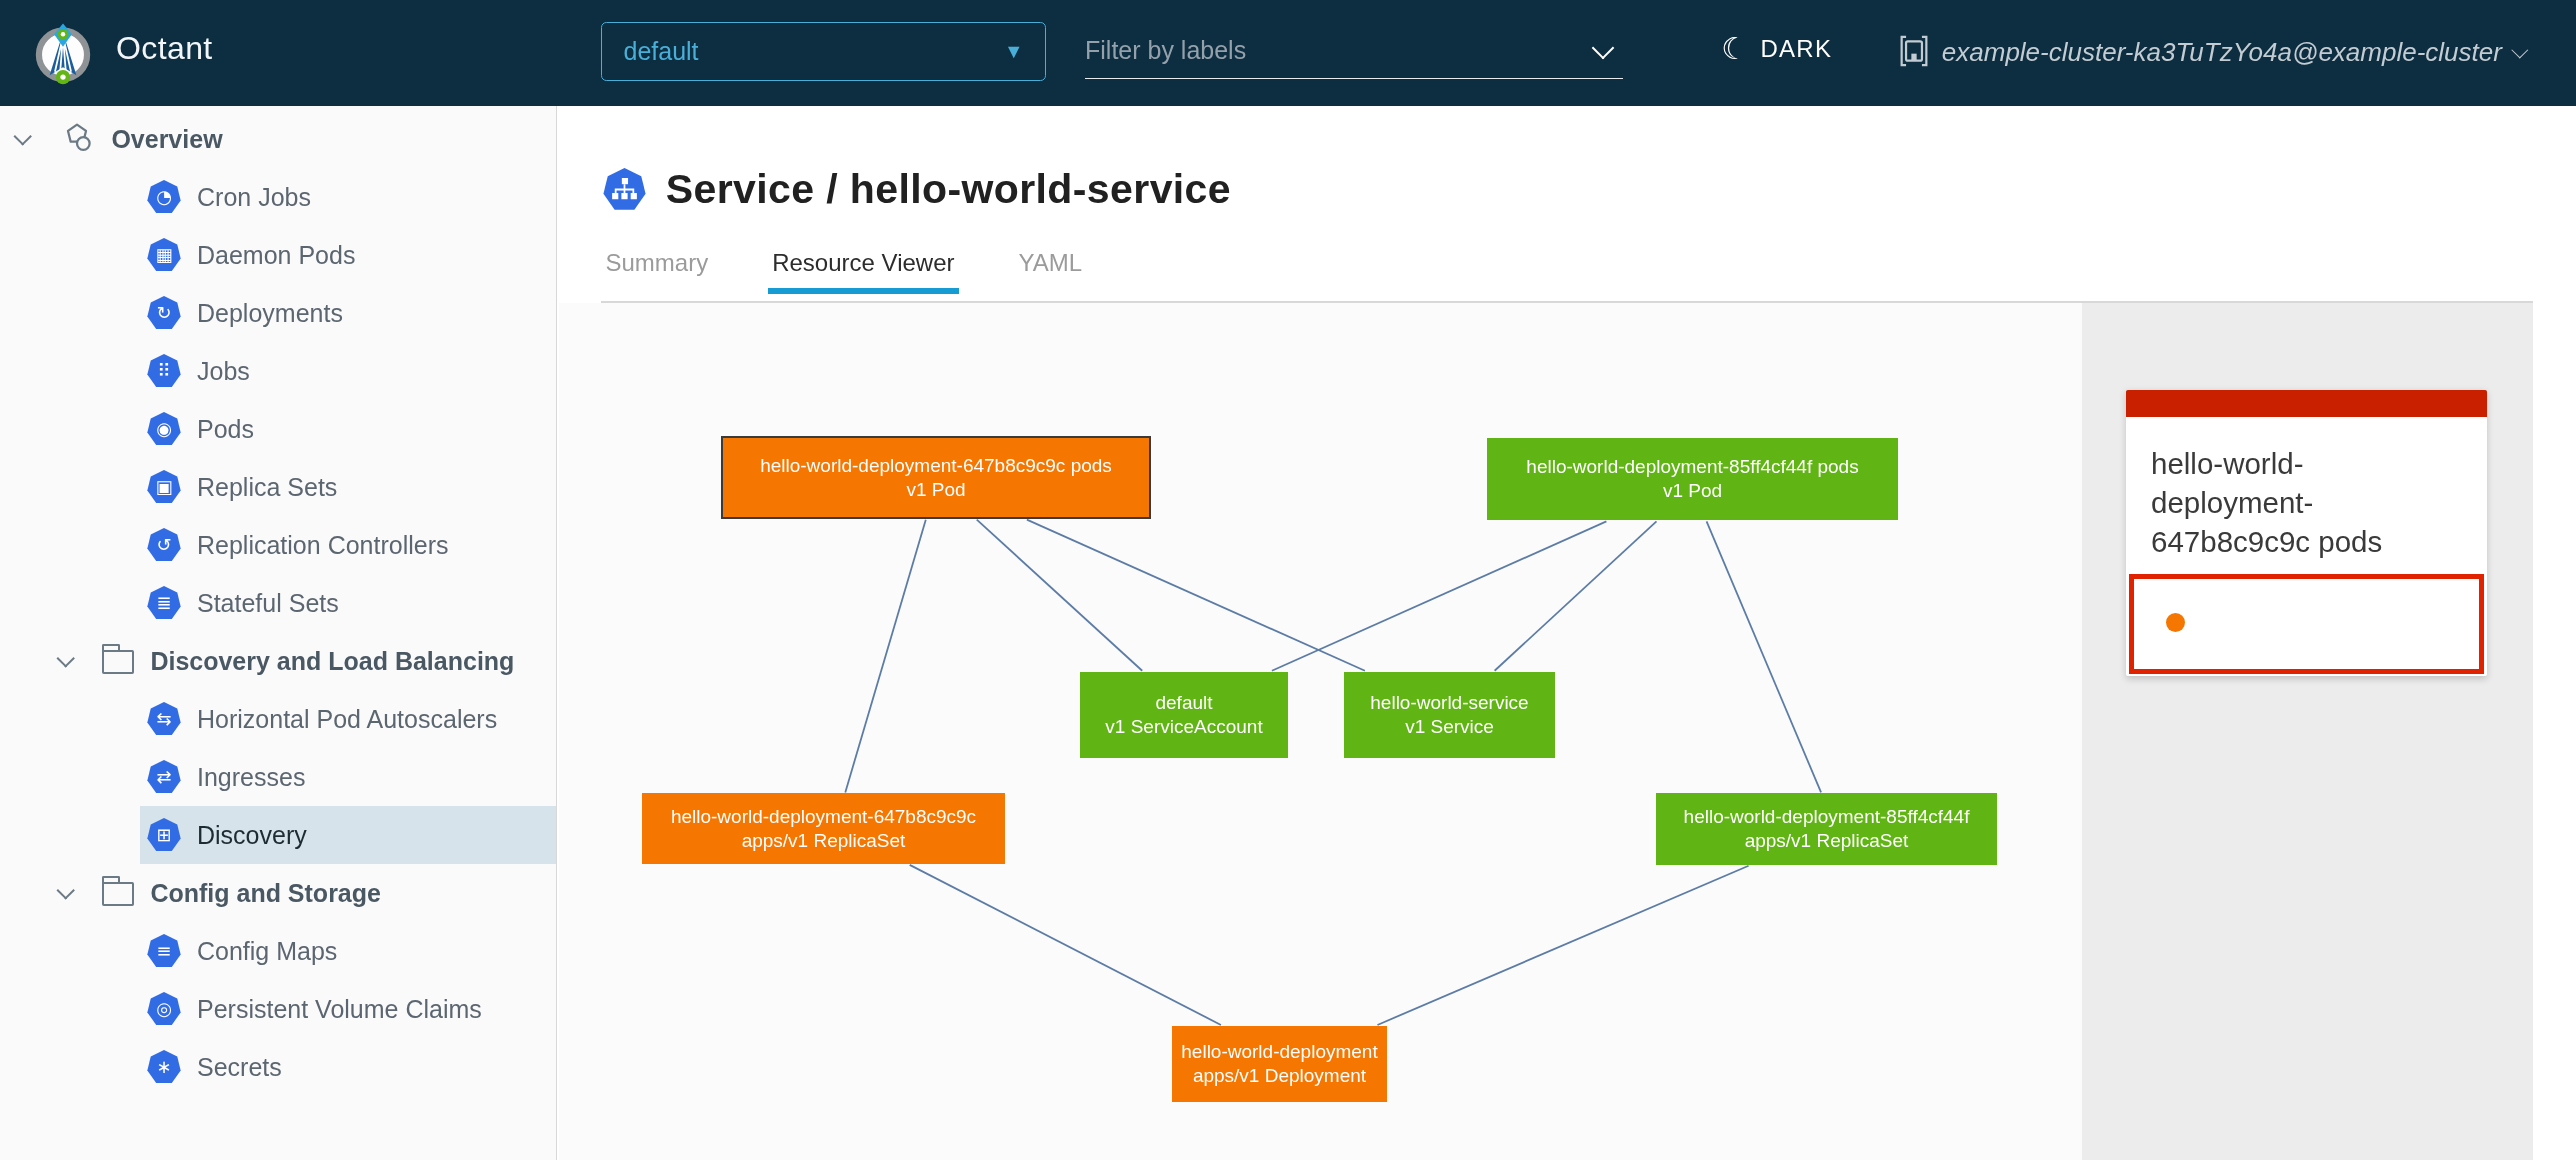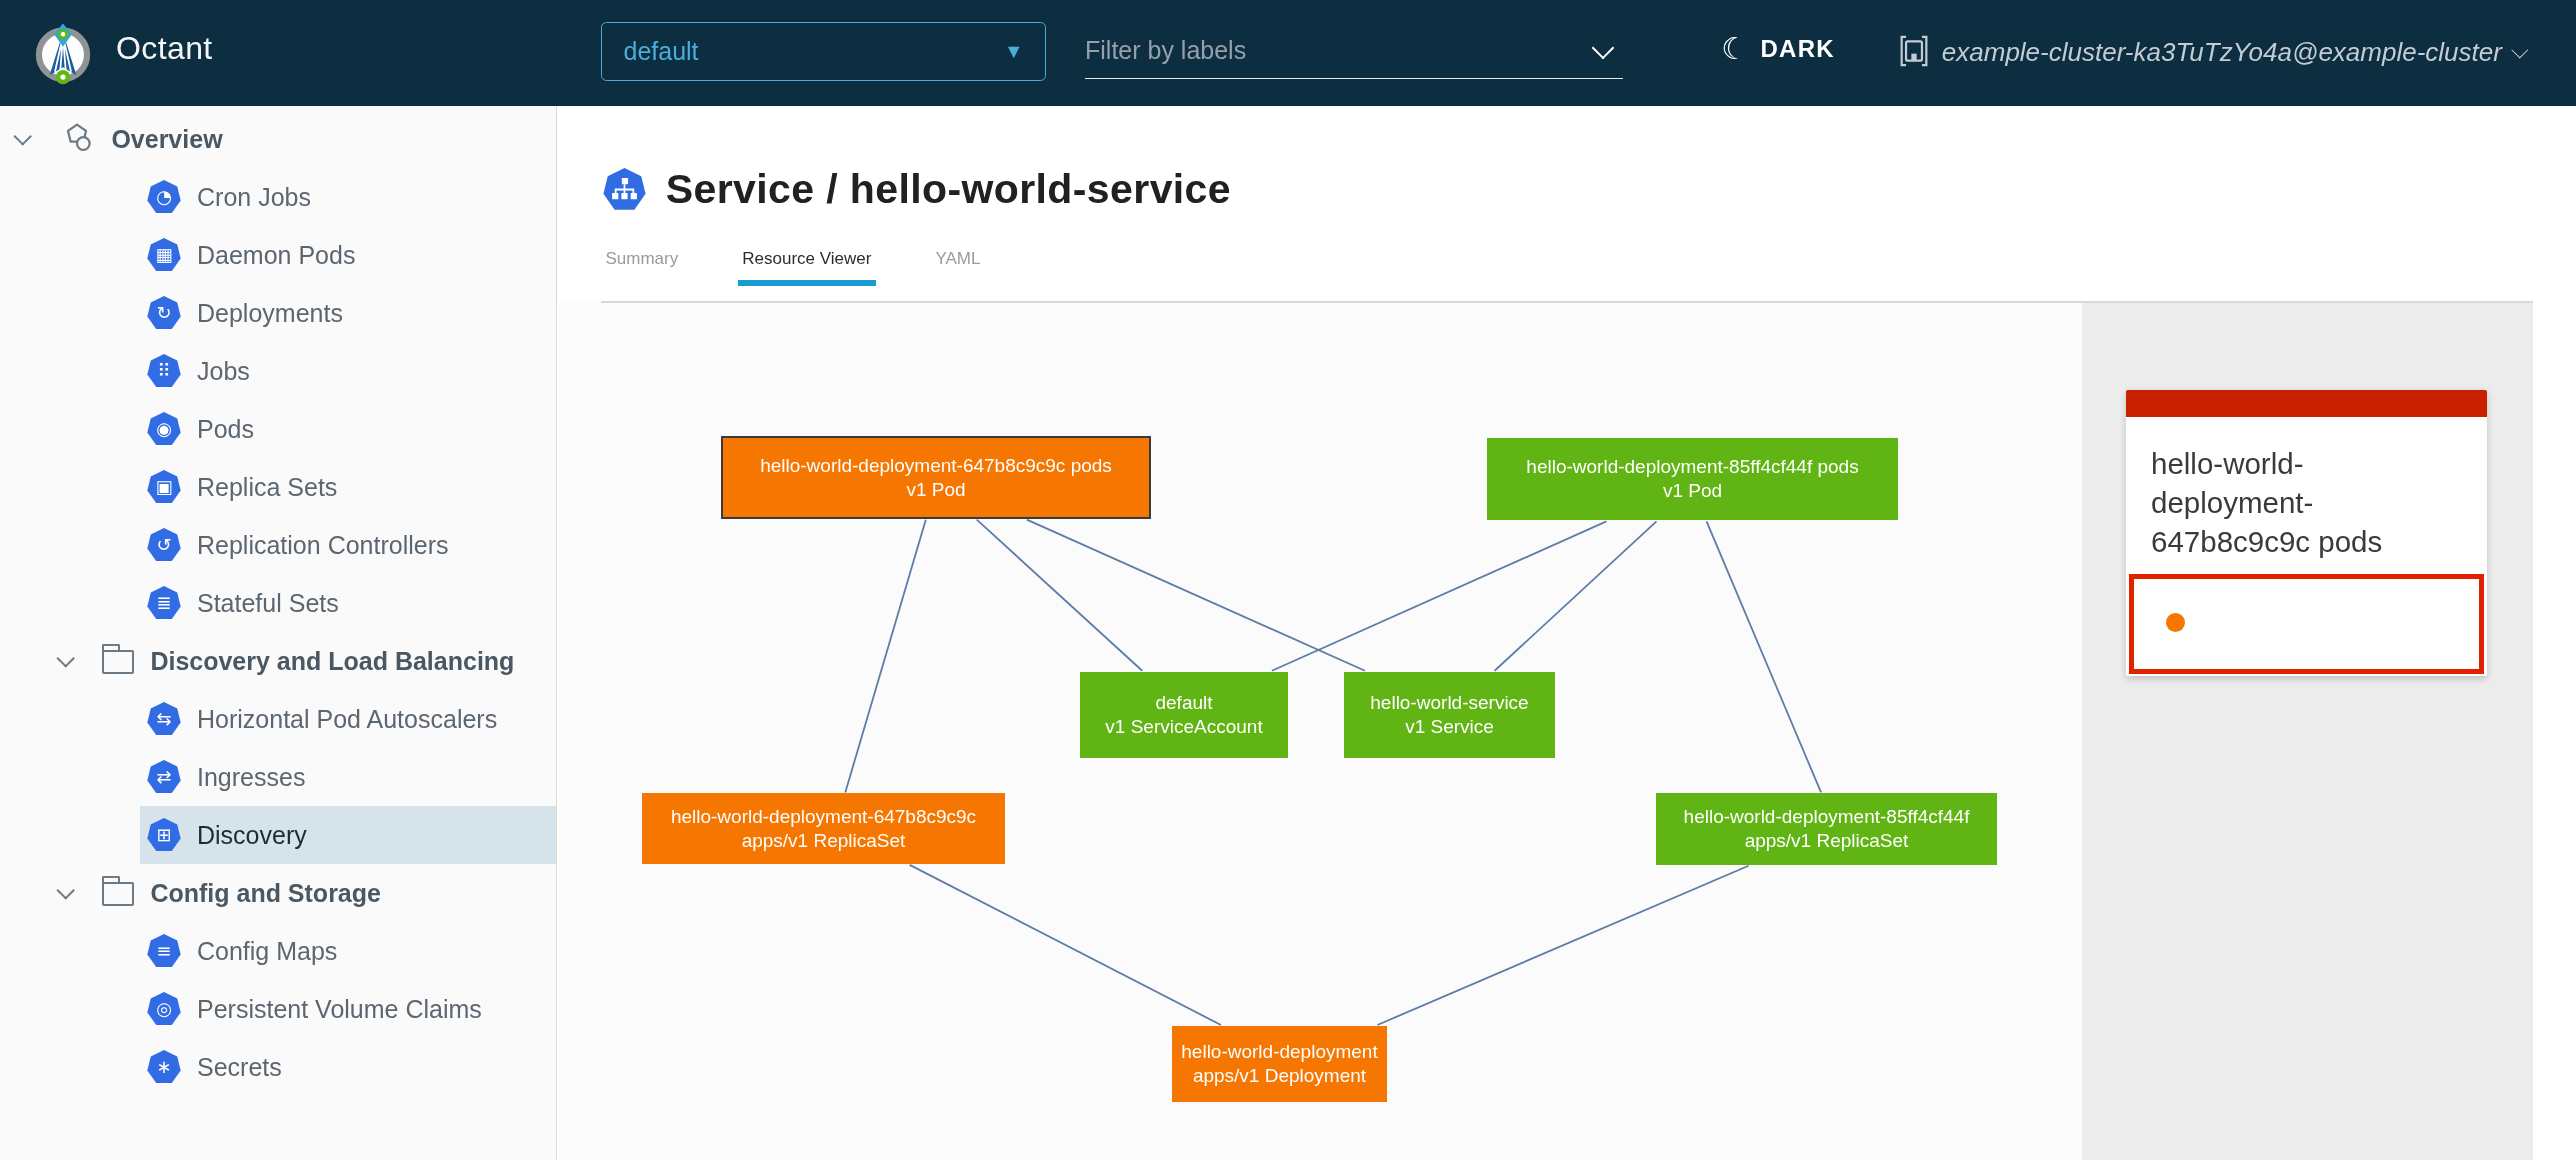--- a/index.html
+++ b/index.html
@@ -20,21 +20,21 @@
     border-radius:5.4px;display:flex;align-items:center;padding:0 21.5px;color:var(--accent);font-size:25px;cursor:pointer;}
   .ns-dd .caret{margin-left:auto;font-size:19.7px;color:var(--accent);}
   .filter{position:absolute;left:1085px;top:27px;width:538px;height:52px;border-bottom:1.8px solid #e7ebee;}
   .filter input{width:483px;height:47px;background:transparent;border:none;outline:none;
     color:#fff;font-size:25px;font-family:inherit;}
   .filter input::placeholder{color:#94a1ab;}
   .filter .fchev{position:absolute;right:12.5px;top:12.5px;width:16px;height:16px;
     border-right:2.7px solid #fff;border-bottom:2.7px solid #fff;transform:rotate(45deg);}
   .theme{position:absolute;left:1721px;top:34px;display:flex;align-items:center;gap:12.5px;color:#fff;cursor:pointer;}
   .theme .moon{font-size:30px;line-height:30px;}
-  .theme .tlabel{font-size:24px;font-weight:bold;letter-spacing:1.3px;}
+  .theme .tlabel{font-size:24px;font-weight:normal;letter-spacing:1.3px;}
   .cluster{position:absolute;right:50px;top:34px;display:flex;align-items:center;gap:12.5px;color:#c3ccd2;cursor:pointer;font-style:italic;}
   .cluster .cname{font-size:26px;}
   .cluster .cchev{width:11.6px;height:11.6px;border-right:1.8px solid #c3ccd2;border-bottom:1.8px solid #c3ccd2;
     transform:rotate(45deg);margin-top:-5.4px;}
 
   
   .sidebar{position:absolute;left:0;top:106px;width:557px;height:1055px;background:#fafafa;
     border-right:1.8px solid #d8d8d8;padding-top:4px;}
   .srow{position:relative;height:58px;display:flex;align-items:center;cursor:pointer;}
   .srow.lvl0{padding-left:16px;}
@@ -54,21 +54,21 @@
     border:2.2px solid #6b7a85;border-bottom:none;border-radius:1.8px 1.8px 0 0;}
   .ovicon{width:36px;height:36px;flex:none;}
 
   
   .titlebar{position:absolute;left:603px;top:166px;display:flex;align-items:center;gap:19.7px;}
   .title-hepta{width:43px;height:43px;background:var(--k8s-blue);
     clip-path:polygon(50% 0%,89% 19%,99% 60%,73% 97%,27% 97%,1% 60%,11% 19%);
     display:flex;align-items:center;justify-content:center;}
   .page-title{font-size:41px;color:#212121;letter-spacing:0.4px;}
   .tabs{position:absolute;left:601px;top:249px;display:flex;}
-  .tab{font-size:17px;color:#9b9b9b;padding:0 4.5px 17px 4.5px;margin-right:55px;cursor:pointer;}
+  .tab{font-size:24px;color:#9b9b9b;padding:0 4.5px 17px 4.5px;margin-right:55px;cursor:pointer;}
   .tab.active{color:#2d2d2d;border-bottom:6.3px solid var(--tab-active);padding-bottom:10.7px;}
   .tabs-divider{position:absolute;left:601px;top:301px;width:1932px;height:1.8px;background:#d8d8d8;}
 
   .graph-area{position:absolute;left:559px;top:303px;width:1974px;height:857px;background:#fbfbfb;}
   .side-panel{position:absolute;left:2082px;top:303px;width:451px;height:857px;background:#ececec;}
 
   
   .edges{position:absolute;left:0;top:0;width:2576px;height:1160px;pointer-events:none;}
   .gnode{position:absolute;display:flex;flex-direction:column;align-items:center;justify-content:center;
     color:#fff;text-align:center;cursor:pointer;line-height:24px;font-size:19px;}

